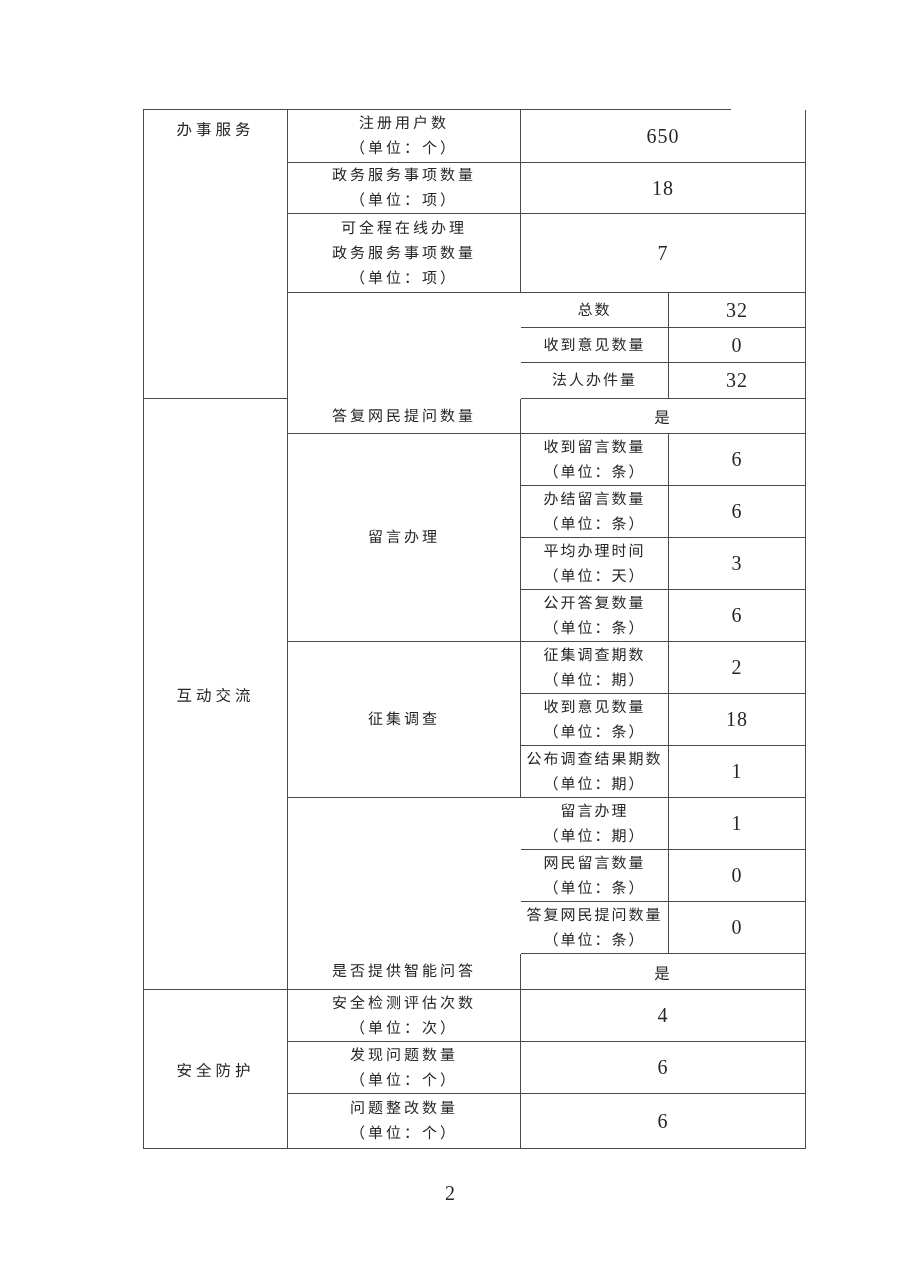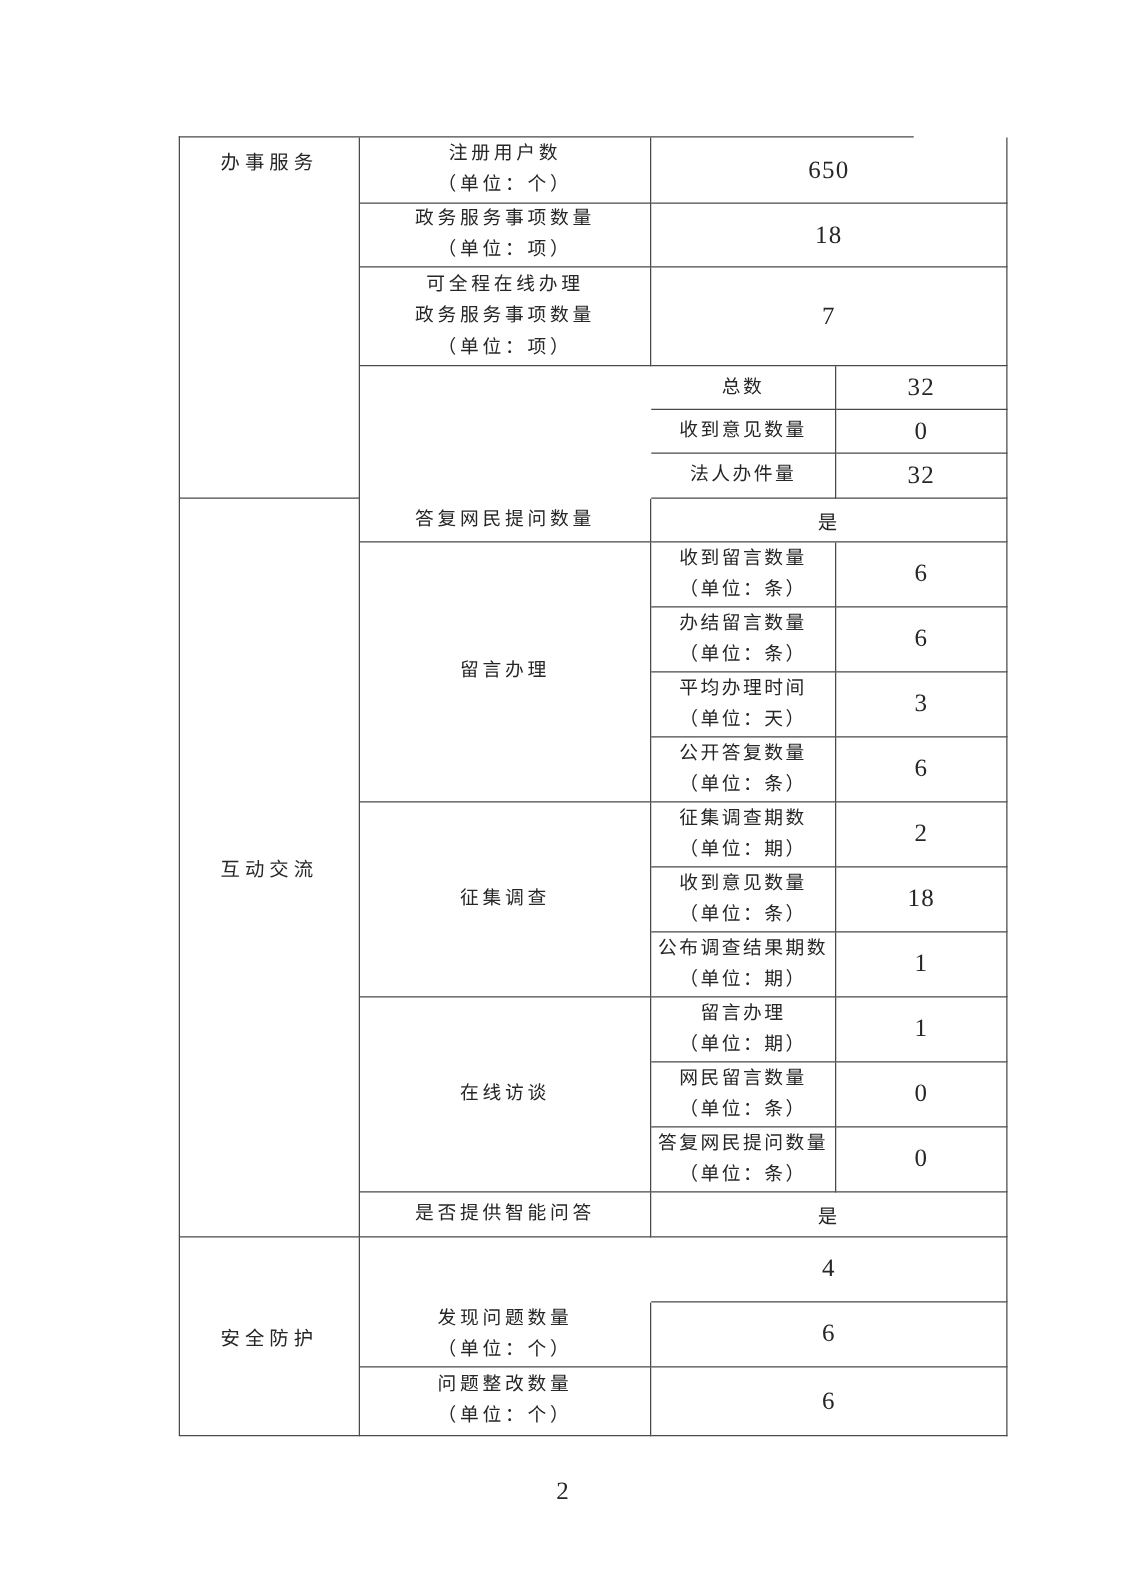--- a/index.html
+++ b/index.html
@@ -120,34 +120,35 @@
   <div class="c sublbl" style="grid-area:12/3/13/4">征集调查期数
 （单位：期）</div>
   <div class="c val" style="grid-area:12/4/13/5">2</div>
   <div class="c sublbl" style="grid-area:13/3/14/4">收到意见数量
 （单位：条）</div>
   <div class="c val" style="grid-area:13/4/14/5">18</div>
   <div class="c sublbl" style="grid-area:14/3/15/4">公布调查结果期数
 （单位：期）</div>
   <div class="c val" style="grid-area:14/4/15/5">1</div>
 
-  <div class="c lbl" style="grid-area:15/2/18/3">在线访谈</div>
   <div class="c sublbl" style="grid-area:15/3/16/4">留言办理
 （单位：期）</div>
   <div class="c val" style="grid-area:15/4/16/5">1</div>
   <div class="c sublbl" style="grid-area:16/3/17/4">网民留言数量
 （单位：条）</div>
   <div class="c val" style="grid-area:16/4/17/5">0</div>
   <div class="c sublbl" style="grid-area:17/3/18/4">答复网民提问数量
 （单位：条）</div>
   <div class="c val" style="grid-area:17/4/18/5">0</div>
 
   <div class="c lbl" style="grid-area:18/2/19/3">是否提供智能问答</div>
   <div class="c val-cjk" style="grid-area:18/3/19/5">是</div>
 
+  <div class="c lbl" style="grid-area:19/2/20/3">安全检测评估次数
+（单位：次）</div>
   <div class="c val" style="grid-area:19/3/20/5">4</div>
 
   <div class="c lbl" style="grid-area:20/2/21/3">发现问题数量
 （单位：个）</div>
   <div class="c val" style="grid-area:20/3/21/5">6</div>
 
   <div class="c lbl" style="grid-area:21/2/22/3">问题整改数量
 （单位：个）</div>
   <div class="c val" style="grid-area:21/3/22/5">6</div>
 

